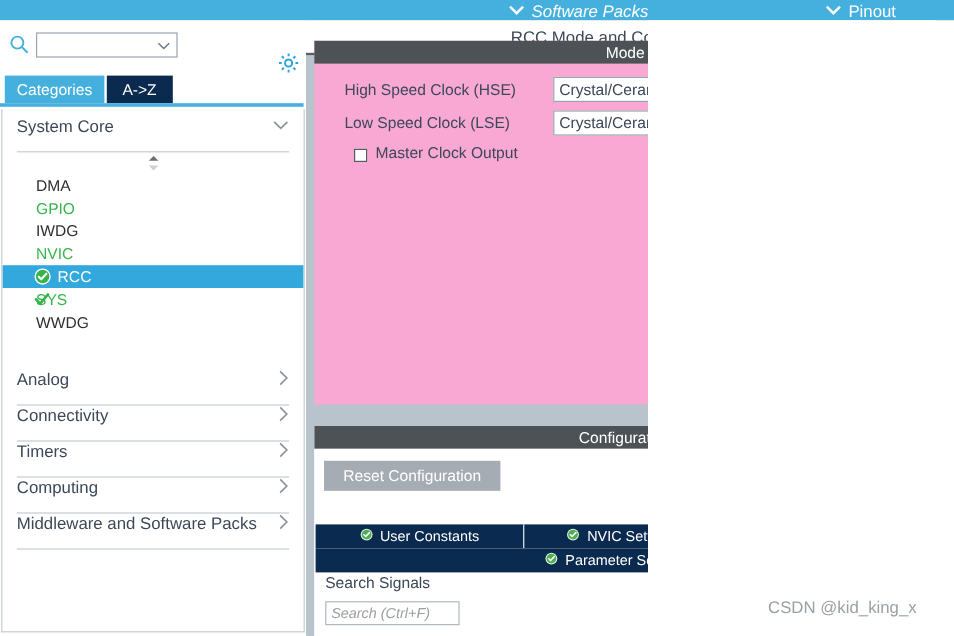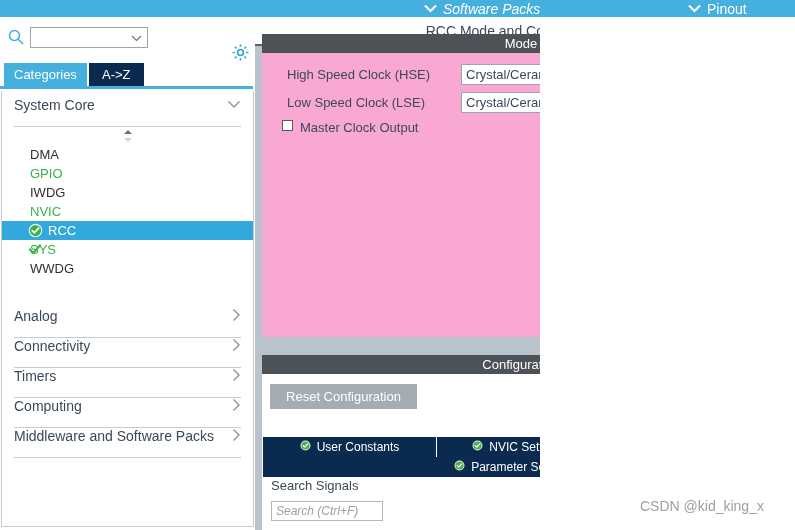--- a/index.html
+++ b/index.html
@@ -125,21 +125,21 @@
   }
   .field-label { width: 150px; font-size: 13px; color: #3c4858; text-align: left; }
   .combo {
     width: 307px; height: 21px; border: 1px solid #9aa5ae; background: #fff;
     display: flex; align-items: center; padding: 0 4px;
     font-size: 13px; color: #3c4858;
   }
   .combo .cval { flex: 1; white-space: nowrap; overflow: hidden; }
   .combo .carrow { color: #6b7680; }
   .check-row {
-    display: flex; align-items: flex-start; padding-left: 20px; margin-top: 6px;
+    display: flex; align-items: flex-end; padding-left: 33px; margin-top: 6px;
     font-size: 13px; color: #3c4858; gap: 7px;
   }
   .checkbox {
     width: 11px; height: 11px; border: 1px solid #565b60; background: #fff;
     display: inline-block;
   }
 
   .config-panel {
     position: absolute; left: 7px; top: 338px; width: 518px; height: 175px;
     background: #ffffff;

